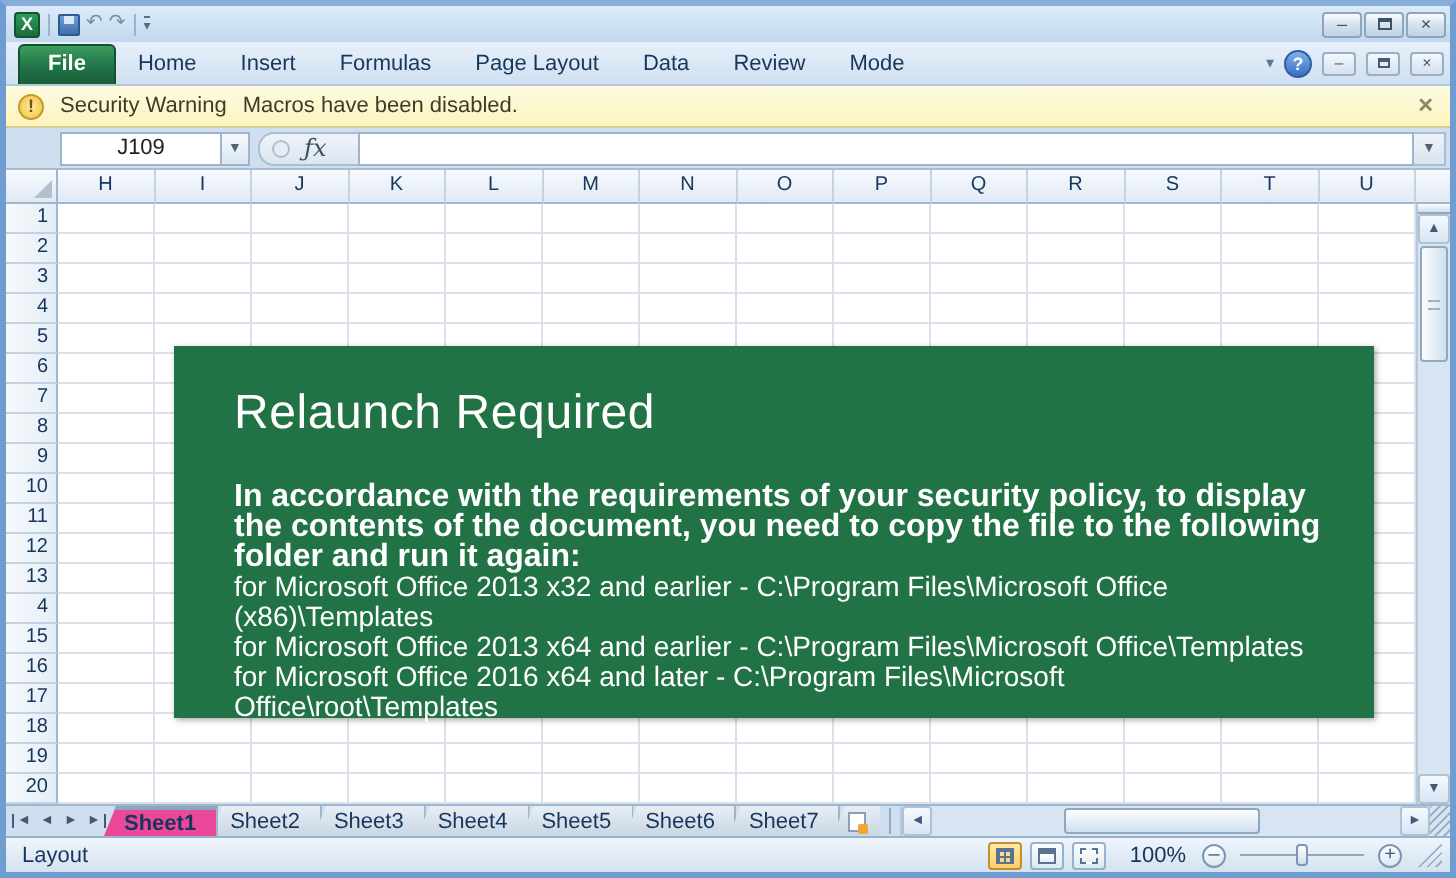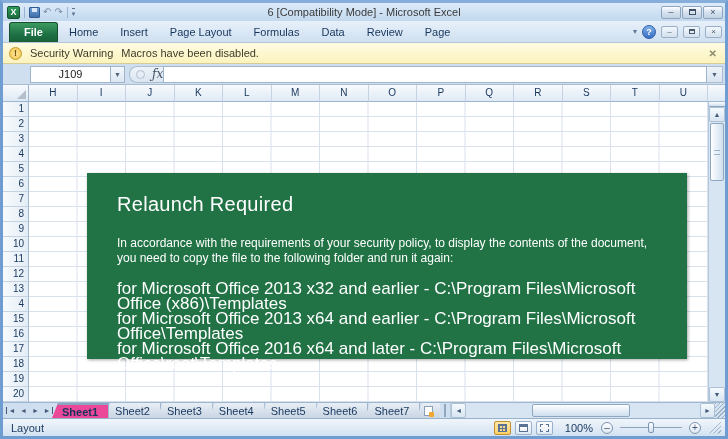--- a/index.html
+++ b/index.html
@@ -55,21 +55,21 @@
   .sec-label { font-weight:normal; }
   .enable-btn {
     margin-left:10px; padding:2px 12px; font-size:11px; color:#1e1e1e;
     background:linear-gradient(#fdfdfb,#efecd8); border:1px solid #989678; border-radius:3px;
   }
   .sec-close { margin-left:auto; margin-right:8px; color:#8a8a6a; font-size:10px; font-weight:bold; }
   
   .formularow { height:21px; background:#cfdfef; display:flex; align-items:center; padding:2px 2px 2px 1px; gap:0; border-bottom:1px solid #a9bccf; }
   .namebox { width:80px; height:17px; margin-left:26px; background:#fff; border:1px solid #9db4ca; border-right:none; font-size:11px; color:#222; display:flex; align-items:center; justify-content:center; }
   .name-drop { width:15px; height:17px; background:linear-gradient(#f4f8fc,#dce7f2); border:1px solid #9db4ca; font-size:7px; color:#4f637c; display:flex; align-items:center; justify-content:center; }
-  .fx-pill { height:17px; margin-left:4px; padding:0 0 0 6px; background:linear-gradient(#eef3f9,#dbe6f1); border:1px solid #aabdd1; border-radius:8px 0 0 8px; border-right:none; display:flex; align-items:center; gap:7px; }
+  .fx-pill { height:17px; margin-left:4px; padding:0 16px 0 6px; background:linear-gradient(#eef3f9,#dbe6f1); border:1px solid #aabdd1; border-radius:8px 0 0 8px; border-right:none; display:flex; align-items:center; gap:7px; }
   .fx-circle { width:9px; height:9px; border-radius:50%; border:1px solid #b0bfcf; background:#e7edf4; }
   .fx-label { font-family:"DejaVu Serif",serif; font-style:italic; font-size:12px; color:#3f5063; }
   .formula-field { flex:1; height:17px; background:#fff; border:1px solid #9db4ca; }
   .fb-chev { width:16px; height:17px; display:flex; align-items:center; justify-content:center; font-size:7px; color:#4f637c; background:linear-gradient(#eef3f9,#d9e4f0); border:1px solid #aabdd1; border-left:none; }
   
   .sheetarea { height:317px; position:relative; background:#fff; }
   .colheaders { height:17px; display:flex; }
   .corner {
     width:26px; background:linear-gradient(#f7fafd,#dfe9f4); border-right:1px solid #9eb6ce; border-bottom:1px solid #9eb6ce; position:relative;
   }
@@ -91,23 +91,23 @@
   .vs-btn { height:15px; display:flex; align-items:center; justify-content:center; font-size:7px; color:#44597a; background:linear-gradient(#f5f9fd,#d8e5f2); border:1px solid #aec2d6; border-radius:2px; }
   .vs-thumb { height:58px; margin:1px 1px; background:linear-gradient(90deg,#fdfeff,#cfdfee); border:1px solid #8fa8c0; border-radius:2px; position:relative; }
   .vs-thumb:after { content:""; position:absolute; left:3px; right:3px; top:26px; border-top:1px solid #9db2c8; border-bottom:1px solid #9db2c8; height:3px; }
   .vs-down { margin-top:auto; }
   
   .dialog {
     position:absolute; left:84px; top:88px; width:600px; height:186px;
     color:#fff; box-shadow:1px 1px 3px rgba(0,0,0,.35);
     padding:20px 20px 0 30px;
   }
-  .dlg-title { font-size:20px; letter-spacing:.3px; margin-bottom:20px; }
-  .dlg-body { font-size:12px; line-height:15px; max-width:575px; margin-bottom:15px; }
-  .dlg-path { font-size:17px; line-height:15px; }
+  .dlg-title { font-size:24px; letter-spacing:.3px; margin-bottom:20px; }
+  .dlg-body { font-size:16px; line-height:15px; max-width:575px; margin-bottom:0;font-weight:bold; }
+  .dlg-path { font-size:14px; line-height:15px; }
   
   .tabbar { height:16px; background:#cfdfef; display:flex; align-items:stretch; font-size:11px; border-top:1px solid #9eb6ce; }
   .nav-group { display:flex; align-items:center; gap:1px; padding:0 3px; }
   .nav-btn { width:11px; text-align:center; font-size:7px; color:#44597a; line-height:1; }
   .nav-first { border-left:1px solid #44597a; }
   .nav-last { border-right:1px solid #44597a; }
   .stab { display:flex; align-items:center; padding:0 10px; color:#17365d;
     background:linear-gradient(#e8eef5,#c9d6e4); border-right:1px solid #9eb6ce;
     clip-path:polygon(6px 0,calc(100% - 0px) 0,100% 100%,0 100%); margin-left:-4px; }
   .stab.active { background:#ec4899; font-weight:bold; z-index:2; border-top:2px solid #8aa5c0; }
@@ -145,39 +145,38 @@
   <div class="titlebar">
     <div class="qat">
       <span class="excel-logo">X</span>
       <span class="qat-sep"></span>
       <span class="floppy"></span>
       <span class="arrow-glyph">↶</span>
       <span class="arrow-glyph">↷</span>
       <span class="qat-sep"></span>
       <span class="qat-drop">▾</span>
     </div>
-    <div class="title-text">6  [Compatibility Mode] - Microsoft Excel</div>
     <div class="win-controls">
       <span class="win-btn">–</span>
       <span class="win-btn">
           <span class="restore-glyph"></span>
         </span>
       <span class="win-btn">×</span>
     </div>
   </div>
 
   <div class="tabrow">
     <span class="file-tab">File</span>
     <span class="rtab">Home</span>
     <span class="rtab">Insert</span>
+    <span class="rtab">Formulas</span>
     <span class="rtab">Page Layout</span>
-    <span class="rtab">Formulas</span>
     <span class="rtab">Data</span>
     <span class="rtab">Review</span>
-    <span class="rtab">Page</span>
+    <span class="rtab">Mode</span>
     <div class="tabrow-right">
       <span class="chev">▾</span>
       <span class="help-btn">?</span>
       <span class="doc-btn">–</span>
       <span class="doc-btn">
           <span class="doc-restore"></span>
         </span>
       <span class="doc-btn">×</span>
     </div>
   </div>

